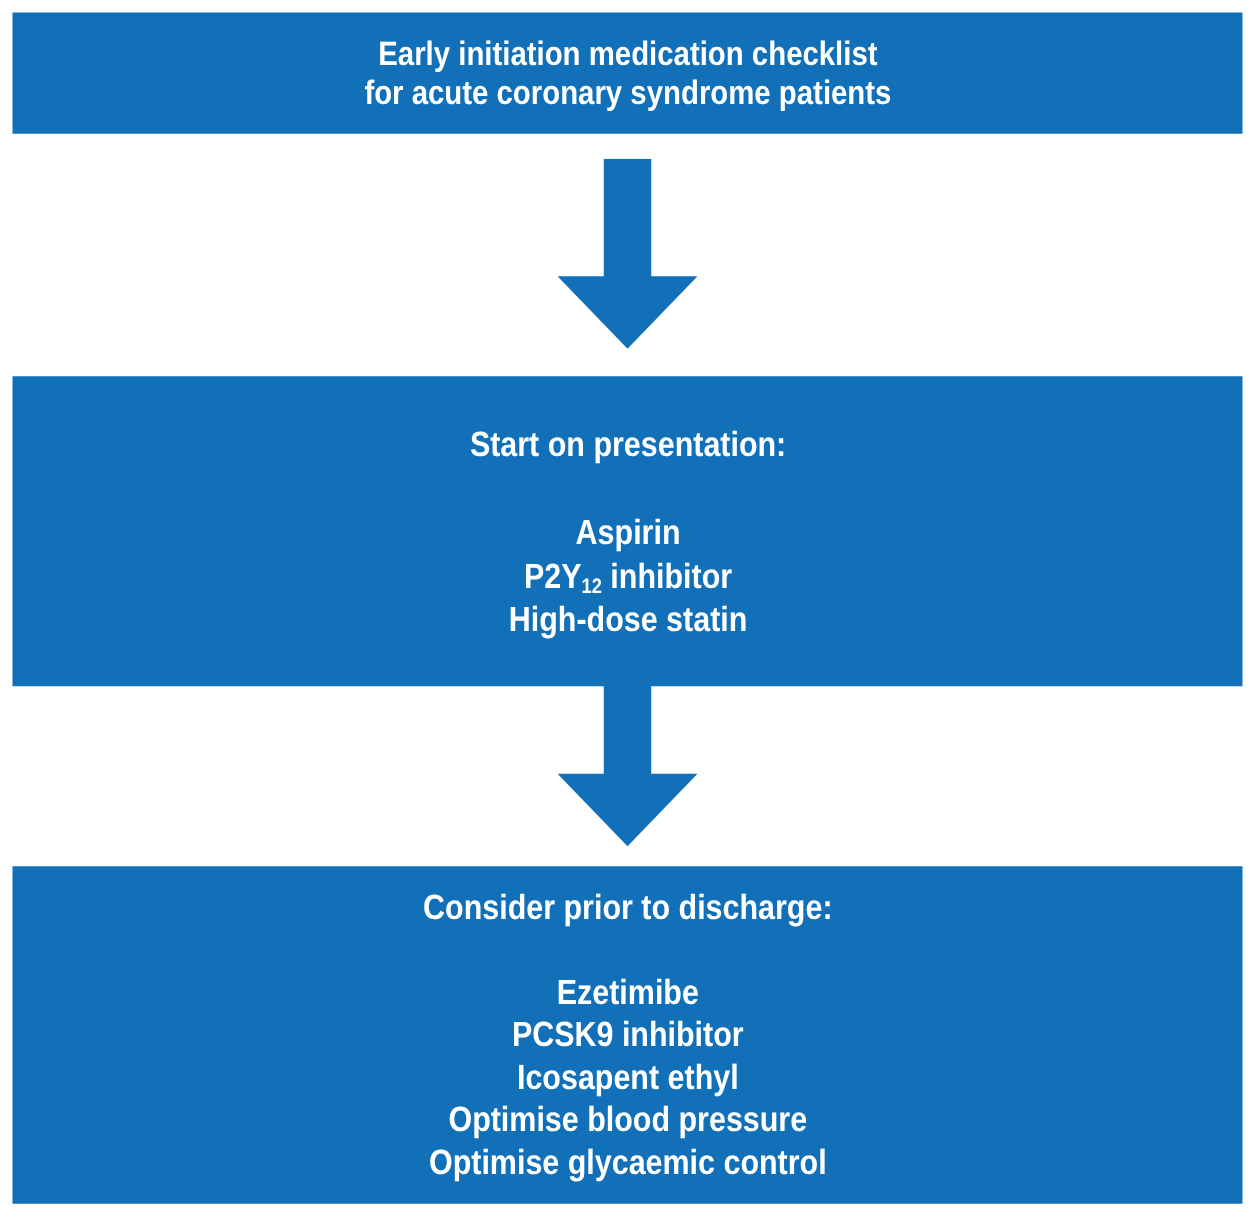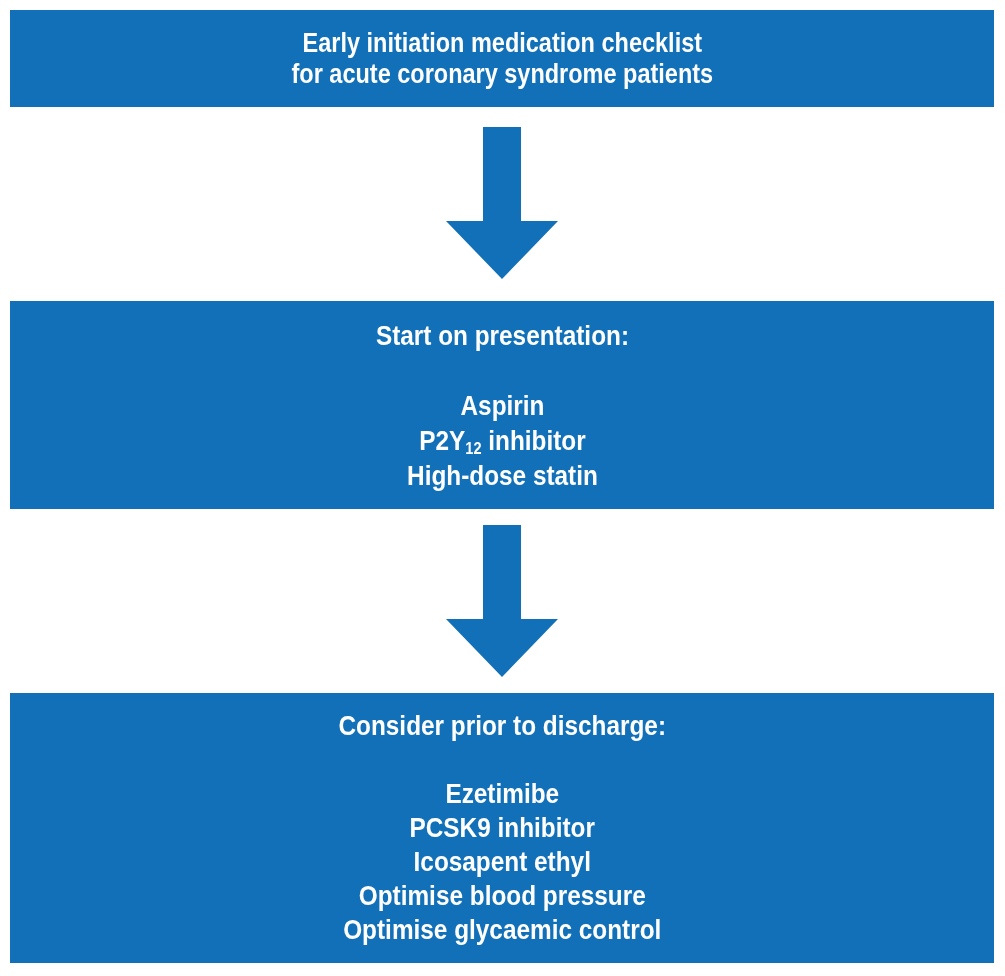--- a/index.html
+++ b/index.html
@@ -25,21 +25,21 @@
     text-align: center;
   }
   
   .condensed {
     transform: scaleX(0.87);
     transform-origin: 50% 50%;
     display: flex; flex-direction: column; align-items: center;
     white-space: nowrap;
   }
   .title-box { top: 10px; height: 97px; font-size: 27px; line-height: 31px; }
-  .step-box-1 { top: 301px; height: 208px; font-size: 28px; line-height: 35px; justify-content: center; }
+  .step-box-1 { top: 301px; height: 248px; font-size: 28px; line-height: 35px; justify-content: center; }
   .step-box-2 { top: 693px; height: 270px; font-size: 28px; line-height: 34px; justify-content: center; }
   .box-heading { display: block; }
   .step-box-1 .box-heading { margin-bottom: 35px; }
   .step-box-2 .box-heading { margin-bottom: 34px; }
   .items { list-style: none; text-align: center; }
   sub {
     font-size: 60%;
     line-height: 0;
     vertical-align: baseline;
     position: relative;

